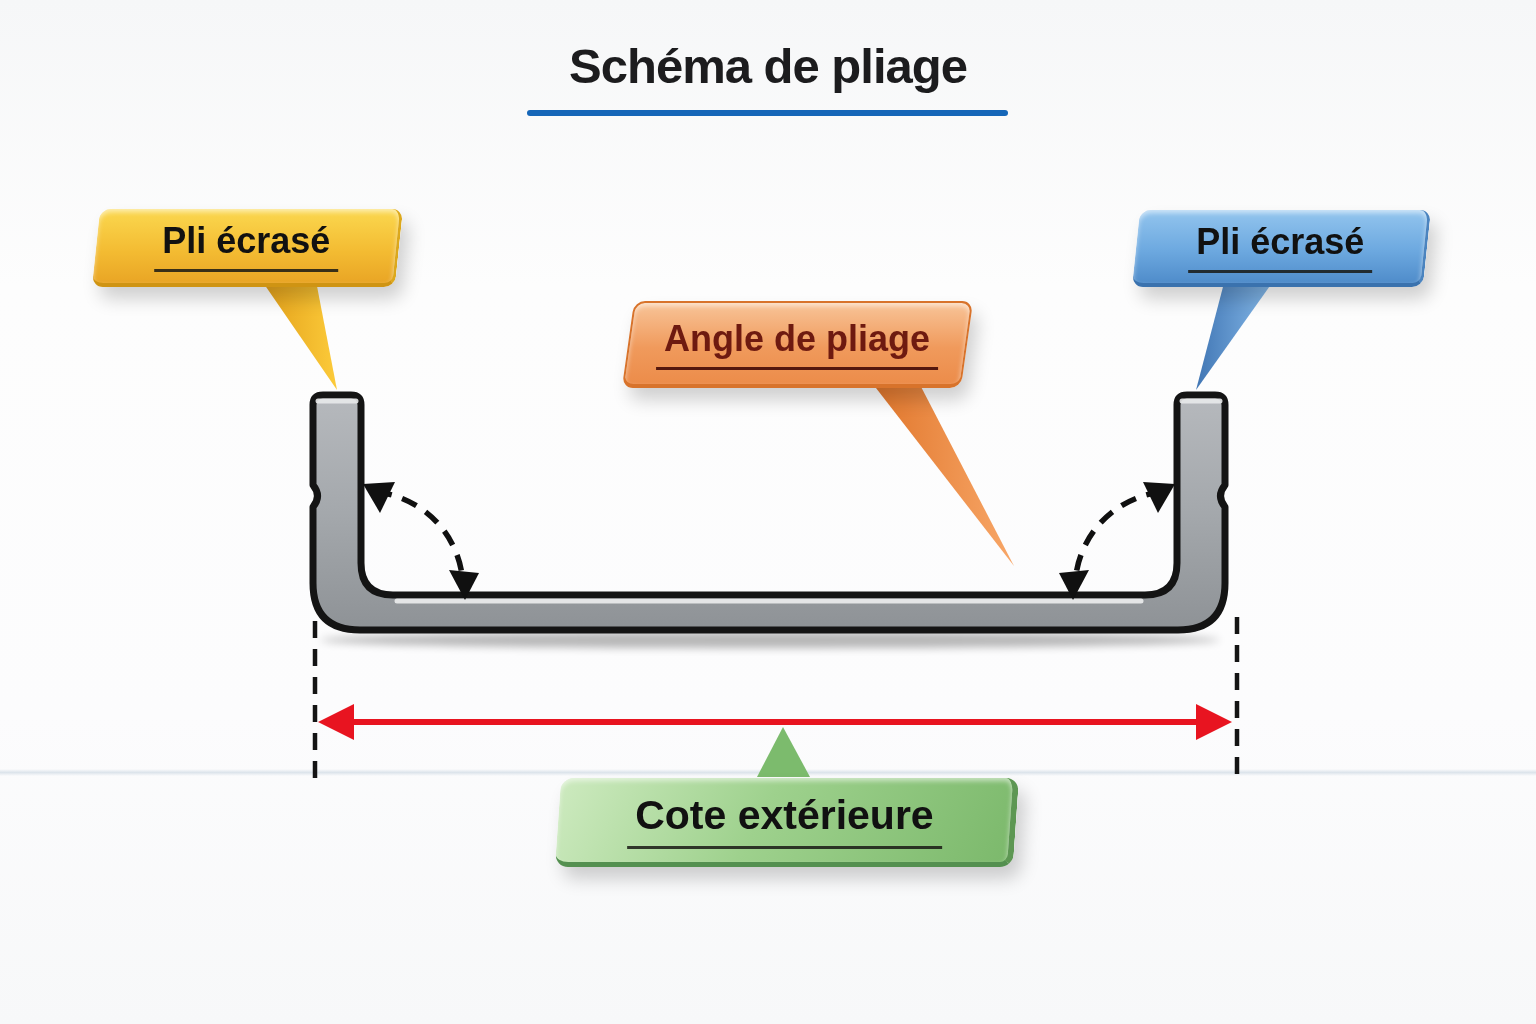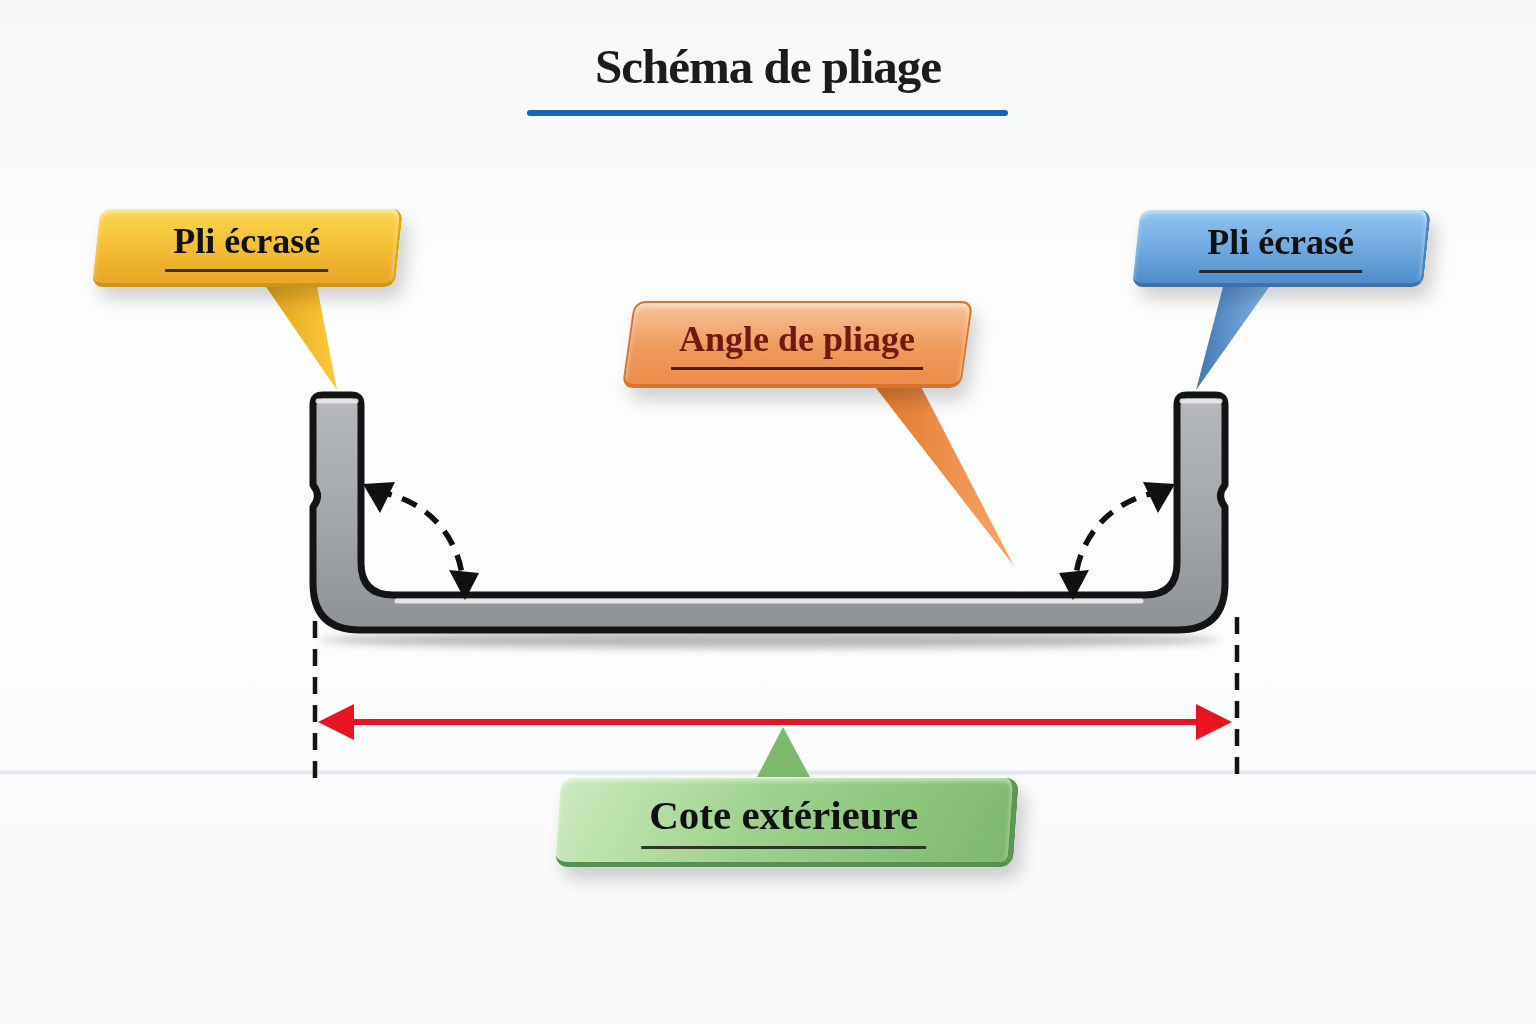--- a/index.html
+++ b/index.html
@@ -1,18 +1,18 @@
 <!DOCTYPE html>
 <html><head>
 <meta charset="utf-8">
 <style>
   html,body{margin:0;padding:0;background:#e9eaec;}
   #stage{
     position:relative;width:1536px;height:1024px;overflow:hidden;
-    font-family:Liberation Serif, serif;
+    font-family:Liberation Sans, sans-serif;
     background:linear-gradient(180deg,#f6f7f8 0%,#fdfdfd 28%,#fcfcfd 70%,#f7f8f9 100%);
   }
   
   .band{
     position:absolute;left:0;top:769px;width:1536px;height:7px;
     background:linear-gradient(180deg,rgba(200,212,224,0) 0%,rgba(196,209,222,.55) 50%,rgba(200,212,224,0) 100%);
   }
   
   .title{
     position:absolute;left:0;top:38px;width:1536px;text-align:center;

